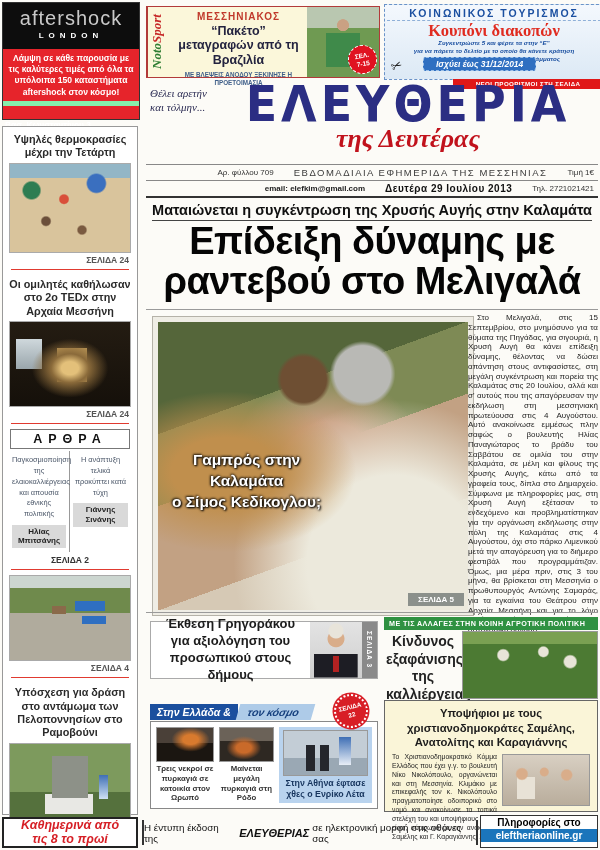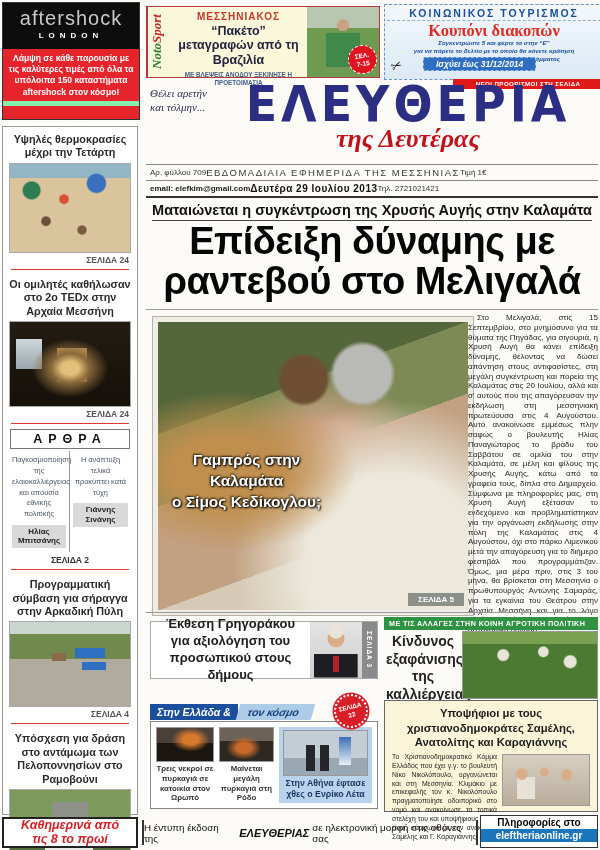--- a/index.html
+++ b/index.html
@@ -51,21 +51,21 @@
 
   
   #motto{left:150px;top:86px;width:64px;font-family:"Liberation Serif",serif;font-style:italic;
          font-size:11px;color:#2c2c54;line-height:1.3;}
   #logo{left:218px;top:80px;width:380px;text-align:center;}
   .logo-title{font-family:"DejaVu Sans",sans-serif;font-weight:bold;font-size:46px;color:#2b2e83;
               letter-spacing:4px;transform:scaleY(1.1);line-height:1.0;}
   .logo-sub{font-family:"Liberation Serif",serif;font-weight:bold;font-style:italic;font-size:26px;
             color:#c1121c;margin-top:-2px;}
   #mast-info{left:146px;top:164px;width:452px;}
-  .mi-row{display:flex;justify-content:flex-start;align-items:center;padding:2px 4px;border-top:1px solid #888;}
+  .mi-row{display:flex;justify-content:flex-end;align-items:center;padding:2px 4px;border-top:1px solid #888;gap:20px;}
   .mi-row.last{border-bottom:2px solid #333;}
   .mi-issue,.mi-price{font-size:8px;color:#333;}
   .mi-tagline{font-size:9.5px;color:#3a3a3a;letter-spacing:1.5px;}
   .mi-email{font-size:8px;font-weight:bold;color:#222;}
   .mi-date{font-size:10px;font-weight:bold;color:#111;letter-spacing:.5px;}
   .mi-phone{font-size:8px;color:#333;}
 
   
   #kicker{left:146px;top:201px;width:452px;text-align:center;}
   #kicker span{display:inline-block;font-weight:bold;font-size:14.5px;color:#101010;
@@ -332,21 +332,20 @@
         </div>
         <div class="ar-col">
           <div class="ar-text">Η ανάπτυξη τελικά προκύπτει κατά τύχη</div>
           <div class="ar-author">Γιάννης Σινάνης</div>
         </div>
       </div>
       <div class="ar-ref">ΣΕΛΙΔΑ 2</div>
       <div class="sb-div"></div>
     </div>
     <div>
-      <div class="sb-title">Προγραμματική σύμβαση για σήραγγα στην Αρκαδική Πύλη</div>
       <div class="sb-photo" id="road-photo"></div>
       <div class="sb-ref">ΣΕΛΙΔΑ 4</div>
       <div class="sb-div"></div>
     </div>
     <div>
       <div class="sb-title">Υπόσχεση για δράση στο αντάμωμα των Πελοποννησίων στο Ραμοβούνι</div>
       <div class="sb-photo" id="statue-photo"></div>
 
     </div>
   </div>

